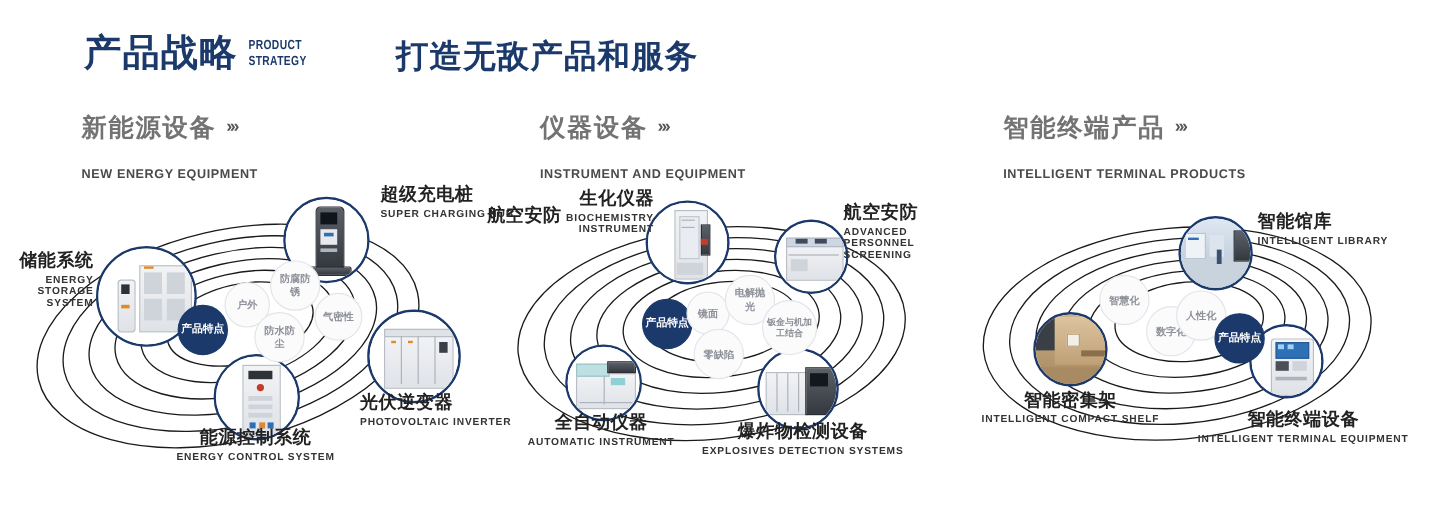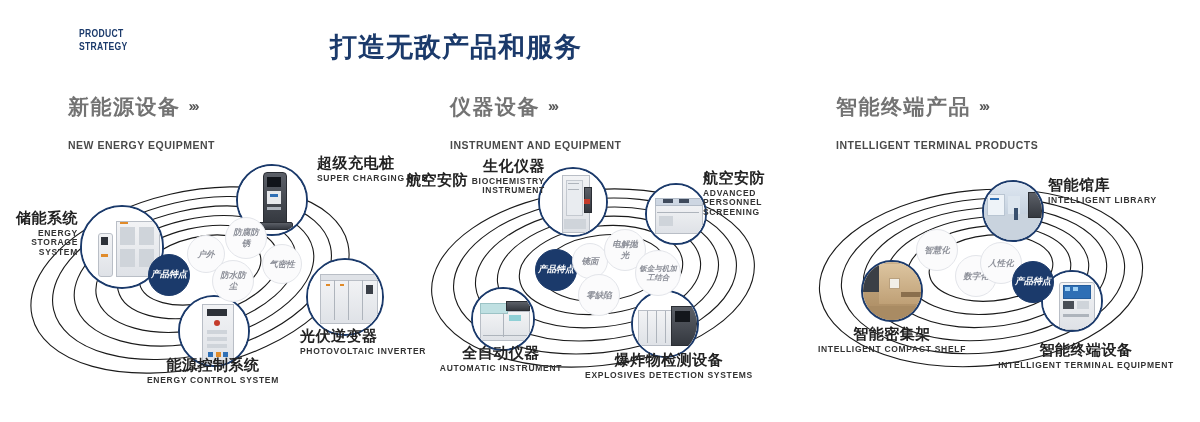--- a/index.html
+++ b/index.html
@@ -47,21 +47,21 @@
   .nlabel .cn{font-size:15px;font-weight:bold;color:#222;letter-spacing:0.5px;white-space:nowrap;}
   .nlabel .en{font-size:8.5px;font-weight:bold;color:#333;letter-spacing:0.7px;margin-top:2px;white-space:nowrap;}
   .nlabel.r{text-align:right;}
   .nlabel.c{text-align:center;}
 
   
   .feat{position:absolute;border-radius:50%;display:flex;align-items:center;justify-content:center;
         text-align:center;box-sizing:border-box;}
   .feat.light{background:#fbfbfc;border:1px solid #e3e5ea;color:#8d9099;}
   .feat.core{background:#1b3a6b;color:#ffffff;border:1px solid #1b3a6b;}
-  .feat span{font-size:8.5px;font-weight:bold;line-height:1.25;display:block;font-style:italic;}
+  .feat span{font-size:8.5px;font-weight:bold;line-height:1.25;display:block;}
   .feat.core span{font-size:9px;}
 
   
   .dev{position:absolute;}
   .cab{background:linear-gradient(180deg,#f2f3f5 0%,#dfe2e7 100%);border:1px solid #b9bec6;}
   .dark{background:linear-gradient(180deg,#5c6068 0%,#34383f 100%);border:1px solid #2a2d33;}
   .panel{background:#cfd4da;}
   .scr{background:#2d3138;}
   .line{background:#aeb4bc;}
   .amber{background:#e08b2a;}
@@ -69,20 +69,21 @@
   .teal{background:#bfe0e2;}
   .wood{background:linear-gradient(180deg,#cbb089 0%,#a8885e 100%);}
   .hall{background:linear-gradient(180deg,#dfe8f2 0%,#c3cfdd 60%,#aab7c7 100%);}
 </style>
 </head>
 <body>
 
 <div class="page">
 
   <div class="header">
+    <div class="hdr-cn">产品战略</div>
     <div>
       <div class="hdr-en">PRODUCT</div>
       <div class="hdr-en">STRATEGY</div>
     </div>
   </div>
   <div class="hdr-slogan">打造无敌产品和服务</div>
 
   <div class="sec-title" style="left:68px;top:96px;">
     <div><span class="sec-cn">新能源设备</span><span class="chev">›››</span></div>
     <div class="sec-en">NEW ENERGY EQUIPMENT</div>

